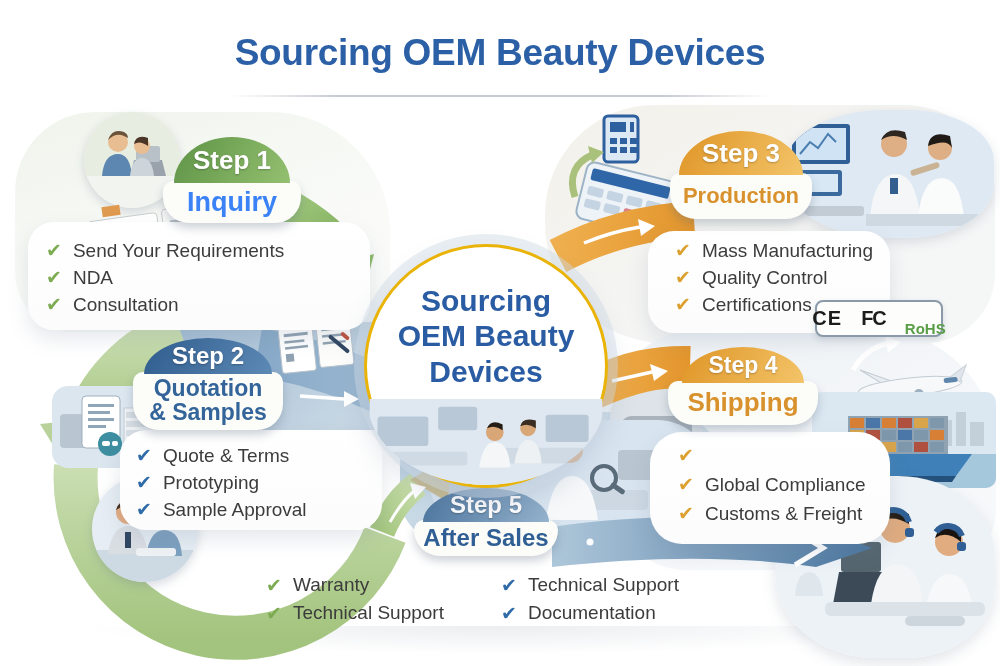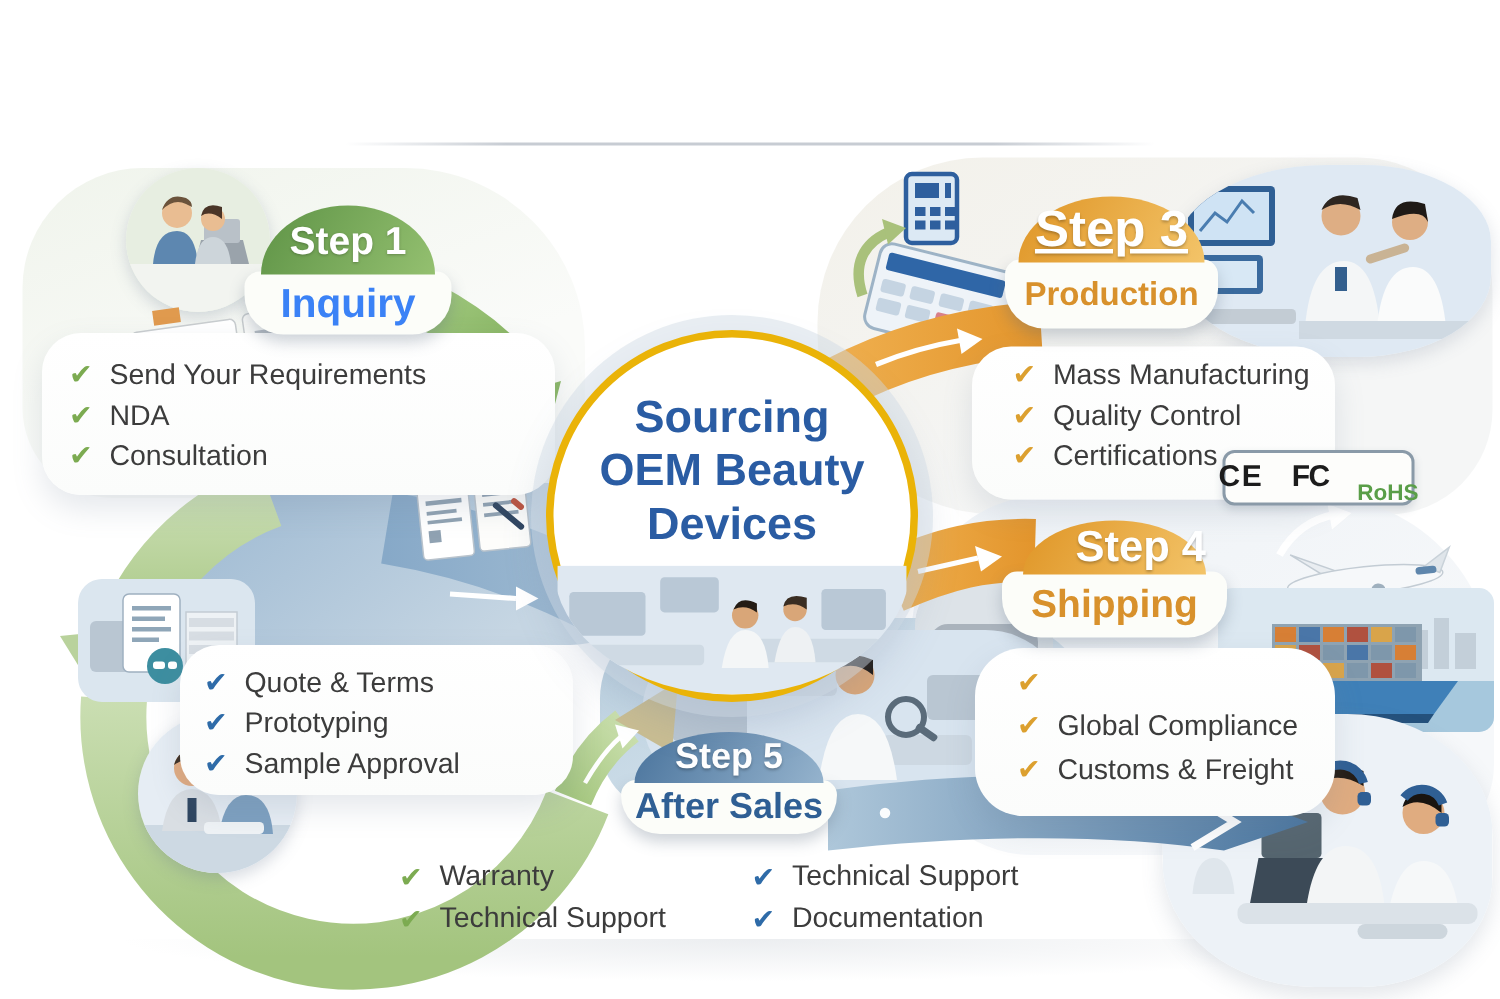--- a/index.html
+++ b/index.html
@@ -29,22 +29,22 @@
   .dome-green{background:linear-gradient(120deg,#5e9346,#94c070);}
   .dome-blue{background:linear-gradient(120deg,#2e5c8d,#5d89b5);}
   .dome-orange{background:linear-gradient(120deg,#df9526,#f3c469);}
   .dome-slate{background:linear-gradient(120deg,#49739c,#95b3cd);}
   
   .checklist{position:absolute;z-index:6;list-style:none;margin:0;padding:0;}
   .checklist li{display:flex;align-items:center;gap:11px;font-size:19px;color:#3c3c3c;height:27px;}
   .ck{font-size:19px;font-weight:700;line-height:1;}
   .ck-green{color:#7cab51}.ck-blue{color:#2e6ba8}.ck-gold{color:#dca02f}
   
-  .center-circle{position:absolute;left:364px;top:220px;width:238px;height:238px;z-index:6;
-        background:#fff;border:5px solid #eab308;border-radius:50%;
+  .center-circle{position:absolute;left:364px;top:244px;width:238px;height:238px;z-index:6;
+        background:#fff;border:3px solid #eab308;border-radius:50%;
         box-shadow:0 0 0 10px rgba(206,217,229,.45),0 14px 28px rgba(110,130,160,.28);}
   .center-text{position:absolute;left:0;top:36px;width:100%;text-align:center;z-index:2;
         font-size:30px;font-weight:700;color:#2a5ca3;line-height:1.18;}
   .center-photo{position:absolute;left:0;bottom:0;width:238px;height:86px;overflow:hidden;
         border-radius:0 0 119px 119px / 0 0 86px 86px;z-index:1;}
   .center-photo svg{display:block;width:100%;height:100%;}
   
   .cert-box{position:absolute;left:815px;top:300px;width:124px;height:33px;z-index:7;
         background:#fdfdfb;border:2px solid #8a9aa8;border-radius:8px;
         display:flex;align-items:center;justify-content:center;gap:19px;box-shadow:0 3px 6px rgba(90,105,125,.2);}
@@ -401,39 +401,46 @@
       <path d="M575 197 C 568 176 576 162 592 155" stroke="#a9c17b" stroke-width="7" fill="none"></path>
       <polygon points="588,146 604,152 592,163" fill="#a9c17b"></polygon>
     </g>
   </svg>
 
   <div class="card" style="left:28px;top:222px;width:342px;height:108px;"></div>
   <div class="card" style="left:648px;top:231px;width:242px;height:102px;"></div>
   <div class="card" style="left:120px;top:430px;width:262px;height:100px;"></div>
   <div class="card" style="left:650px;top:432px;width:240px;height:112px;border-radius:32px;"></div>
 
+  <div class="title">Sourcing OEM Beauty Devices</div>
   <div class="title-divider"></div>
 
   <div class="badge" style="left:163px;top:137px;">
     <div class="dome dome-green" style="width:116px;height:46px;font-size:26px;">
       <span>Step 1</span>
       </div>
     <div class="pill" style="width:138px;height:42px;font-size:27px;color:#3b82f6;">Inquiry</div>
   </div>
 
+  <div class="badge" style="left:133px;top:338px;">
+    <div class="dome dome-blue" style="width:128px;height:36px;font-size:24px;">
+      <span>Step 2</span>
+      </div>
+    <div class="pill" style="width:150px;height:58px;font-size:23px;color:#34659a;padding:0 16px;box-sizing:border-box;">Quotation &amp; Samples</div>
+  </div>
 
   <div class="badge" style="left:670px;top:131px;">
-    <div class="dome dome-orange" style="width:124px;height:44px;font-size:34px;text-decoration:underline;">
+    <div class="dome dome-orange" style="width:124px;height:44px;font-size:26px;">
       <span>Step 3</span>
       </div>
     <div class="pill" style="width:142px;height:46px;font-size:22px;color:#d8912c;">Production</div>
   </div>
 
   <div class="badge" style="left:668px;top:347px;">
-    <div class="dome dome-orange" style="width:122px;height:36px;font-size:29px;justify-content:flex-end;">
+    <div class="dome dome-orange" style="width:122px;height:36px;font-size:23px;">
       <span>Step 4</span>
       </div>
     <div class="pill" style="width:150px;height:44px;font-size:26px;color:#d8912c;">Shipping</div>
   </div>
 
   <div class="badge" style="left:414px;top:488px;">
     <div class="dome dome-slate" style="width:126px;height:34px;font-size:24px;">
       <span>Step 5</span>
       </div>
     <div class="pill" style="width:144px;height:36px;font-size:24px;color:#2f5f94;">After Sales</div>

